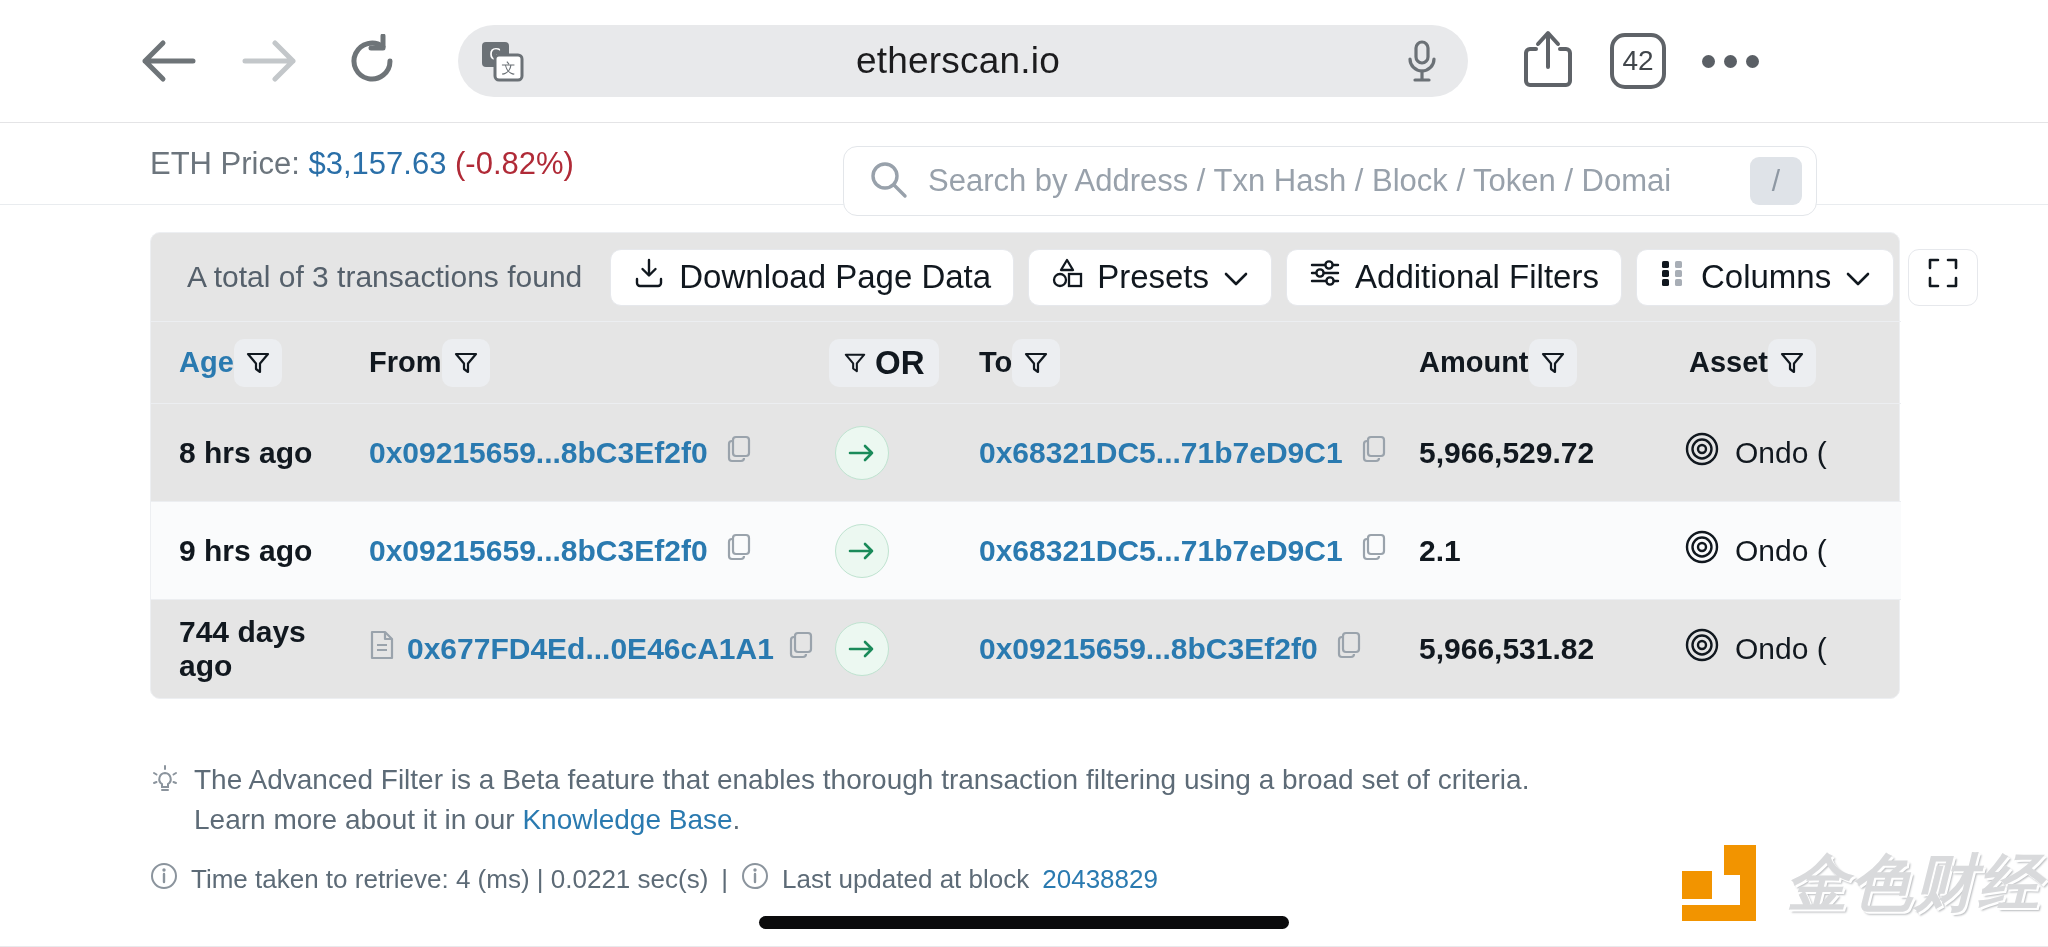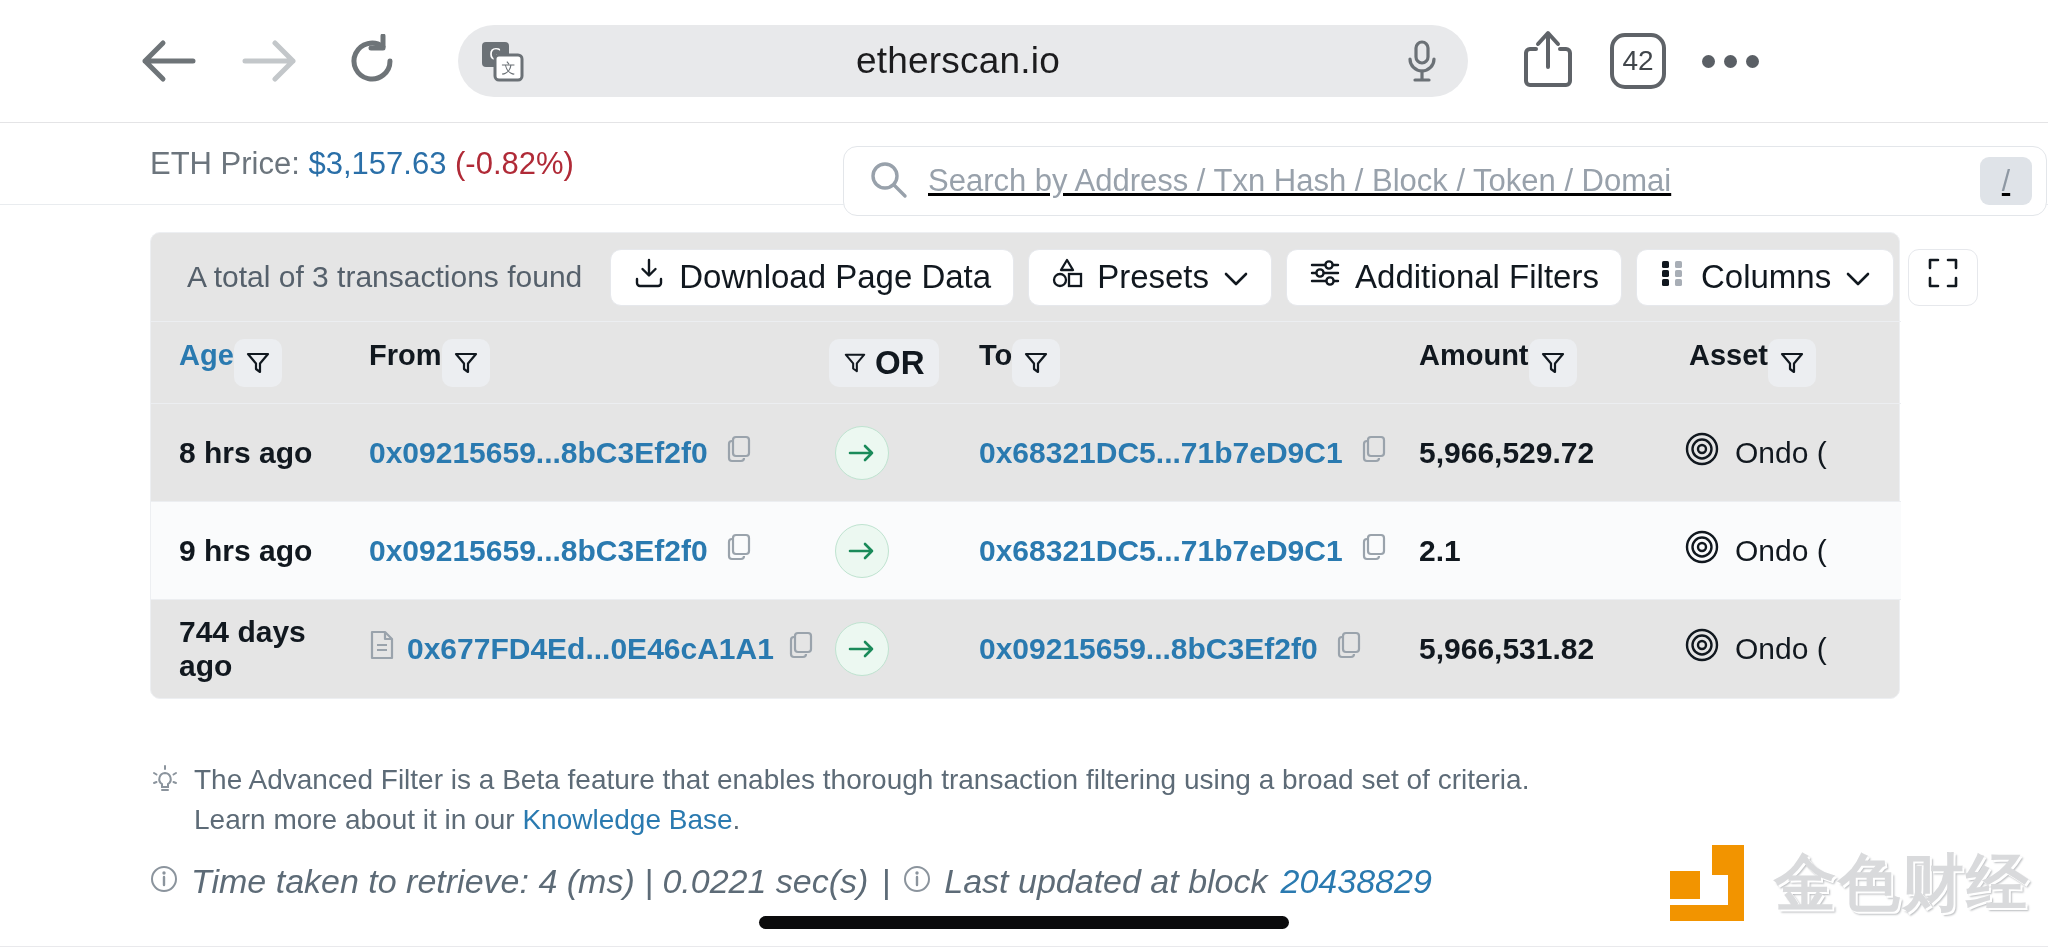--- a/index.html
+++ b/index.html
@@ -70,27 +70,26 @@
     position: relative;
   }
   .eth-price { font-size: 31px; color: #6c757d; white-space: nowrap; }
   .eth-price .label { color:#6c757d; }
   .eth-price .value { color:#2a6fa8; }
   .eth-price .delta { color:#b02a37; }
 
   .searchbar {
     position: absolute;
     left: 843px; top: 146px;
-    width: 1204px; height: 70px;
+    width: 974px; height: 70px;
     border: 1px solid #e3e6ea;
     border-radius: 14px;
     display:flex; align-items:center;
     padding: 0 14px 0 24px;
     background: #fff;
-    text-decoration: underline;
   }
   .search-ph {
     font-size: 31px; color:#98a1ab;
     margin-left: 20px; white-space: nowrap; overflow: hidden;
     flex:1 1 auto;
   }
   .slash-key {
     width: 52px; height: 48px;
     background:#dfe3e8; border-radius: 9px;
     display:flex; align-items:center; justify-content:center;
@@ -132,21 +131,21 @@
   .tbl thead th {
     border-top: 1px solid #eceef1;
     height: 82px;
     text-align: left;
     font-size: 29px;
     color:#11181f;
     font-weight: 700;
     padding: 0;
     vertical-align: middle;
   }
-  .th-in { display:flex; padding-left: 28px; }
+  .th-in { display:flex; align-items:center; padding-left: 28px; }
   .th-in.sorted span { color:#2a7ab0; }
   .funnel-btn {
     width: 48px; height: 48px; border-radius: 10px;
     background:#eceef1;
     display:flex; align-items:center; justify-content:center;
     flex:0 0 auto;
   }
   .or-btn {
     height: 48px; border-radius: 10px; background:#eceef1;
     display:flex; align-items:center; gap: 8px; padding: 0 14px;
@@ -187,30 +186,31 @@
     width: 1450px;
     font-size: 28px; color:#5d6b77; line-height: 1.42;
     display:flex; gap: 14px;
   }
   .note .bulb { flex:0 0 auto; margin-top: 4px; }
   .note a { color:#2a7ab0; text-decoration: none; }
 
   .status {
     position: absolute; left: 150px; top: 862px;
     display:flex; align-items:center; gap: 13px;
-    font-size: 34px; color:#5d6b77;font-style:italic;
+    font-size: 26px; color:#5d6b77;
   }
   .status .blk { color:#2a7ab0; }
   .sep { color:#5d6b77; }
 
   
   .watermark {
     position:absolute; right: 0px; bottom: 22px;
     display:flex; align-items:center; gap: 30px;
-    padding-right: 18px;
+    padding-right: 6px;
+    font-style: italic;
   }
   .wm-mark { position: relative; width: 74px; height: 76px; }
   .wm-mark .sq1 { position:absolute; left:0; top:26px; width:30px; height:28px; background:#f29400; }
   .wm-mark .sq2 { position:absolute; left:42px; top:0; width:32px; height:30px; background:#f29400; }
   .wm-mark .el  { position:absolute; left:0; top:60px; width:74px; height:16px; background:#f29400; }
   .wm-mark .el2 { position:absolute; left:58px; top:14px; width:16px; height:52px; background:#f29400; }
   .wm-text {
     font-size: 62px; font-weight: 700; color:#d9dadc;
     letter-spacing: 2px; font-family: "DejaVu Sans", sans-serif;
     text-shadow: 2px 2px 0 #ffffff, 3px 3px 2px #b9bbbe;

